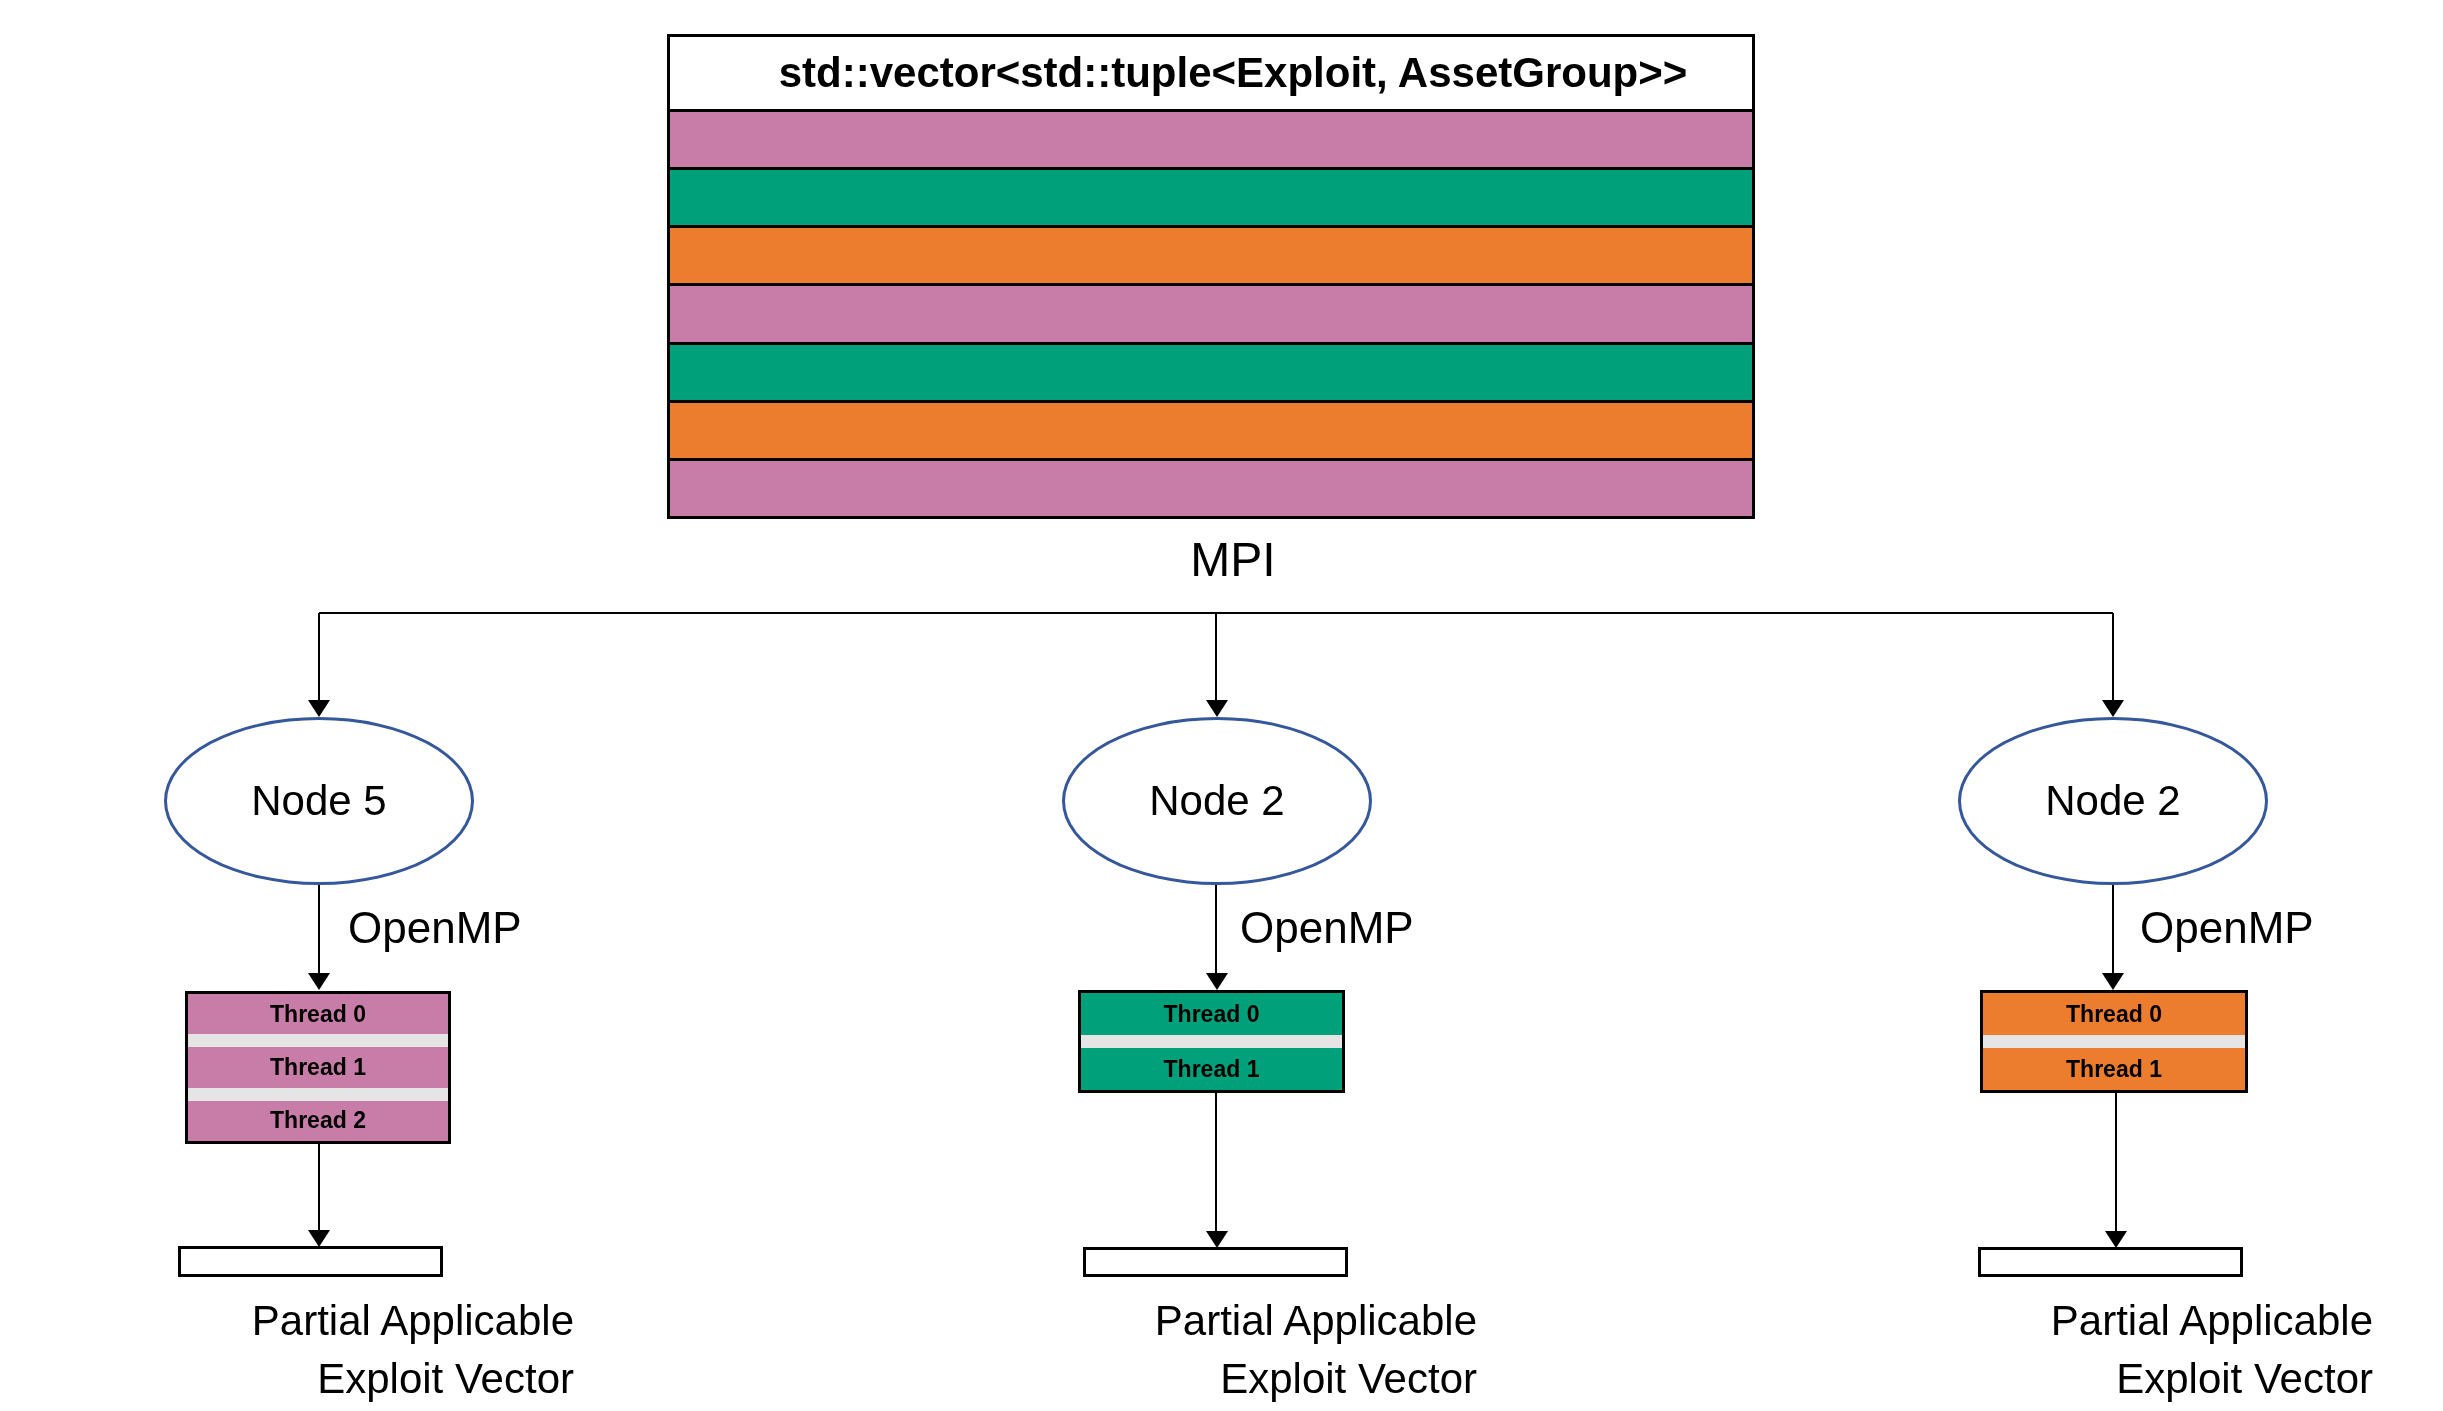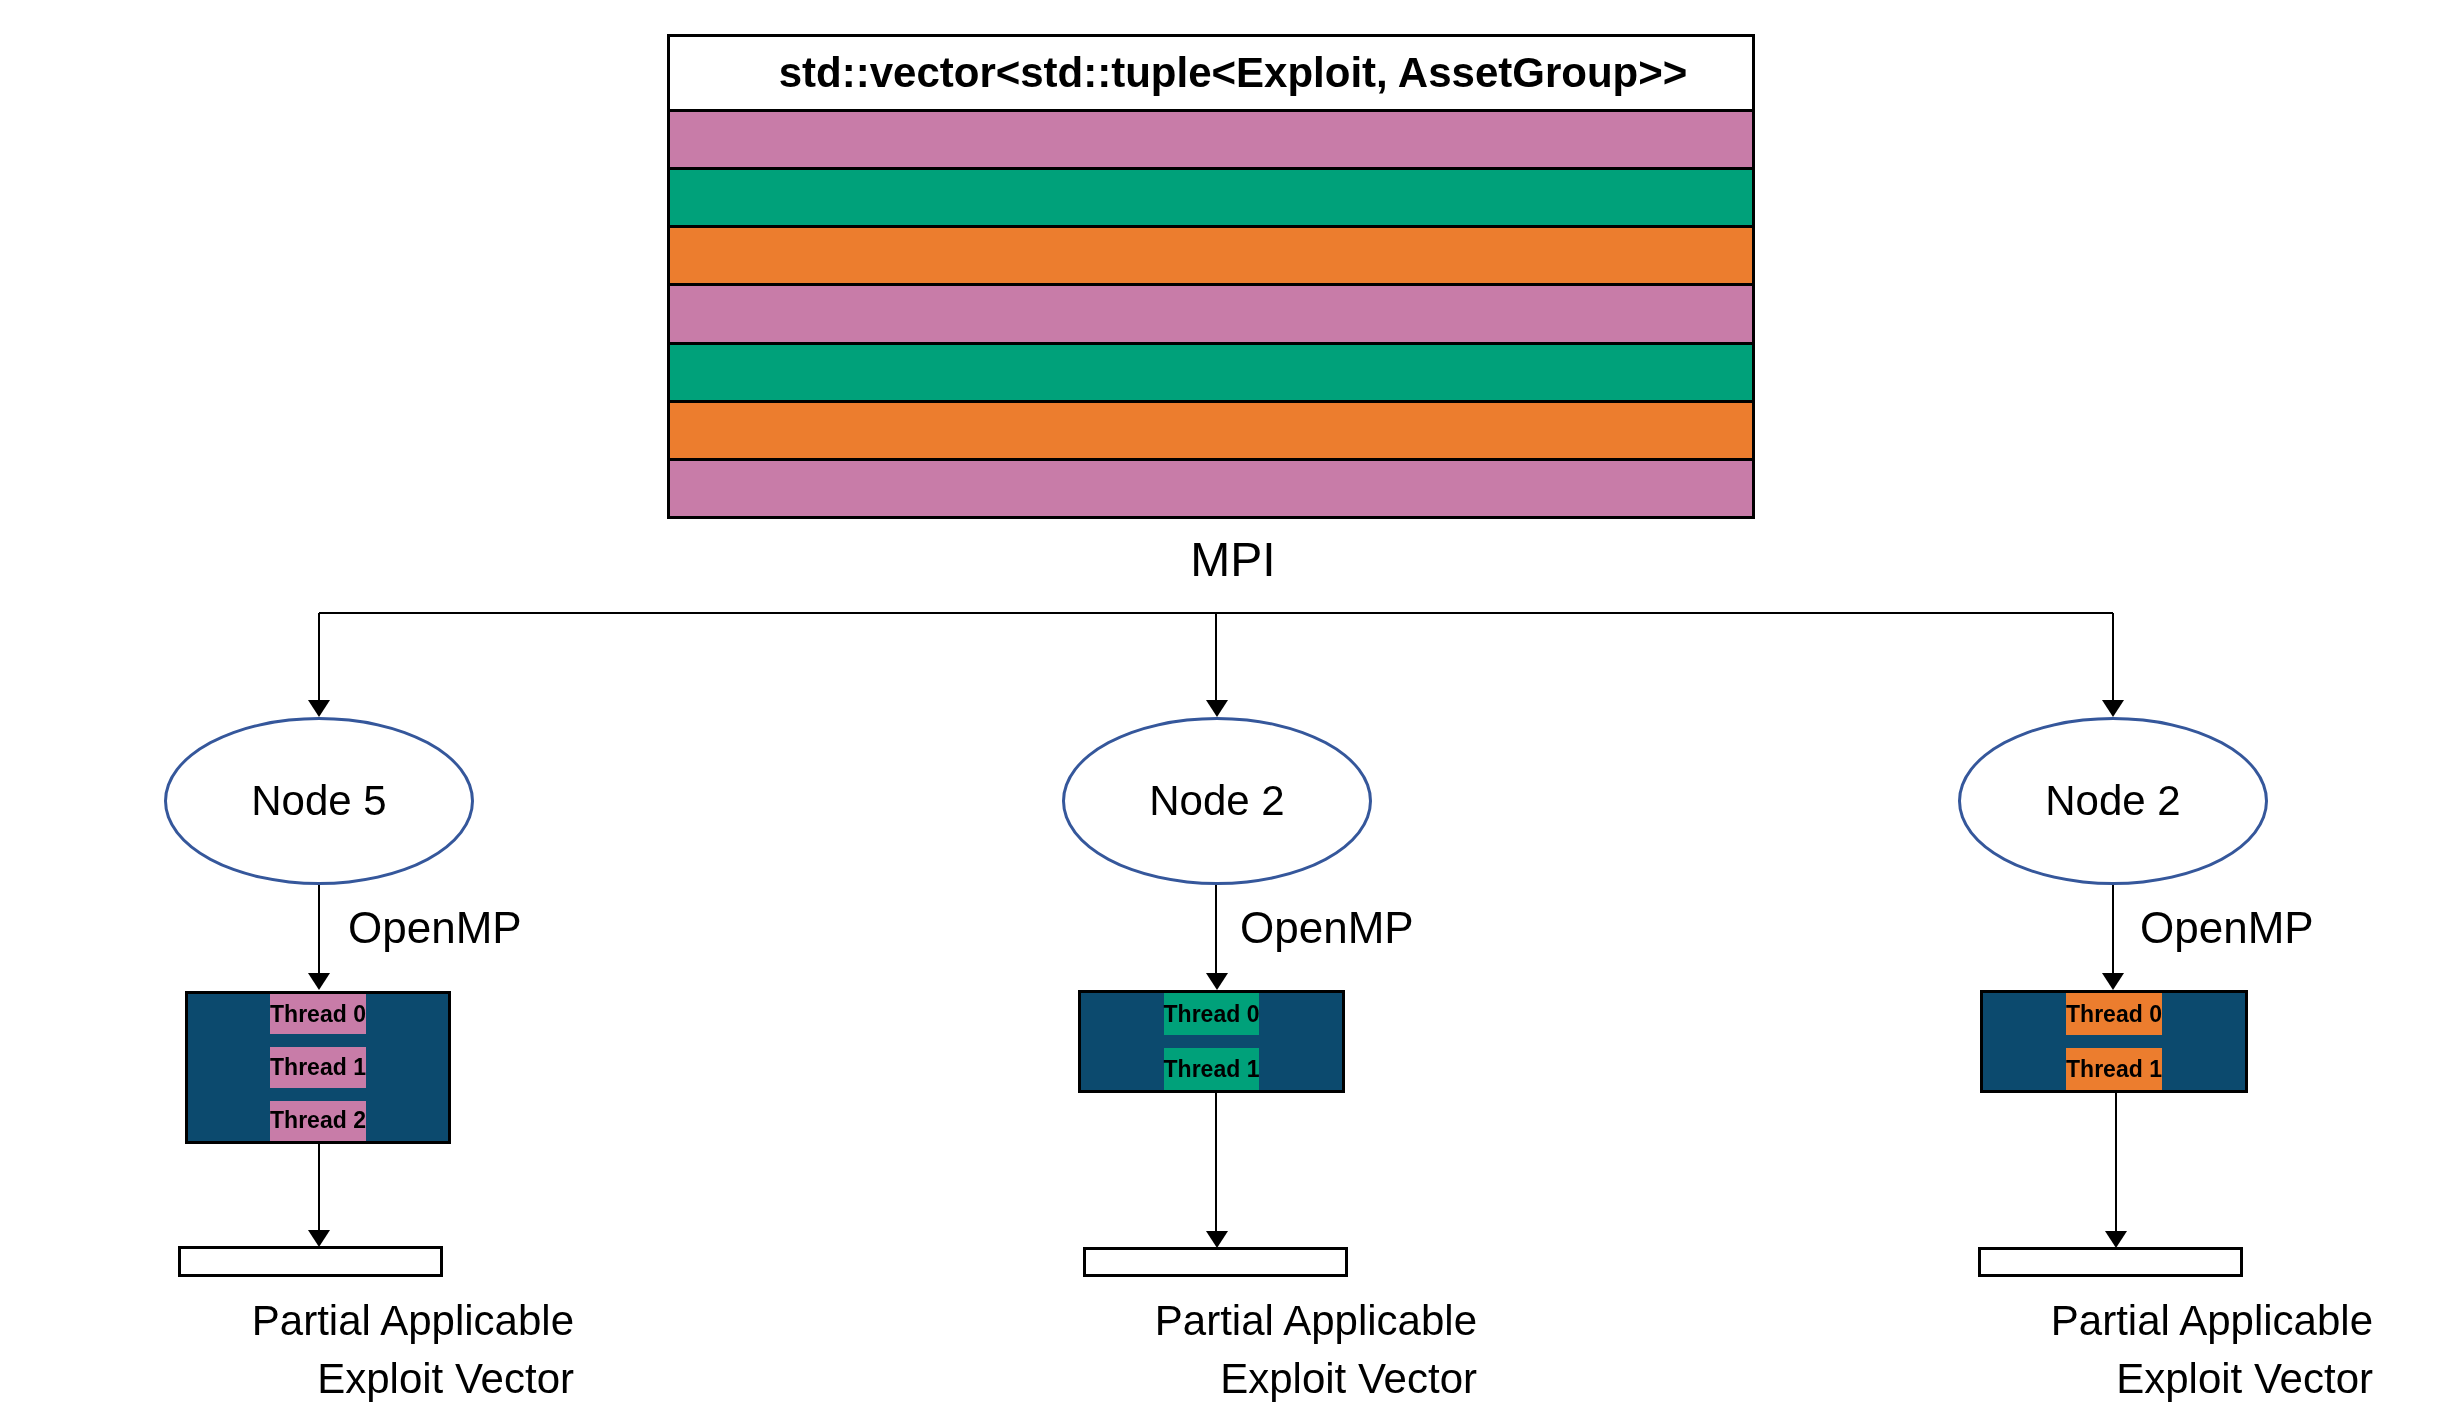--- a/index.html
+++ b/index.html
@@ -21,21 +21,21 @@
 
   
   .node-ellipse{width:310px;height:168px;border:3px solid #35579B;border-radius:50%;background:#fff;
                 display:flex;align-items:center;justify-content:center;font-size:42px;color:#000;}
 
   
   .mpi-label{width:200px;text-align:center;font-size:48px;color:#000;}
   .openmp-label{font-size:44px;color:#000;white-space:nowrap;}
 
   
-  .thread-stack{border:3px solid #000;background:#0c4a6e;display:flex;flex-direction:column;gap:13px;align-items:center;}
+  .thread-stack{border:3px solid #000;background:#e5e5e5;display:flex;flex-direction:column;gap:13px;}
   .thread-row{flex:1 1 0;display:flex;align-items:center;justify-content:center;
               font-weight:bold;font-size:23px;color:#000;}
 
   
   .out-bar{background:#fff;border:3px solid #000;}
   .caption{width:520px;text-align:right;font-size:42px;line-height:58px;color:#000;}
 </style>
 </head>
 <body>
 

